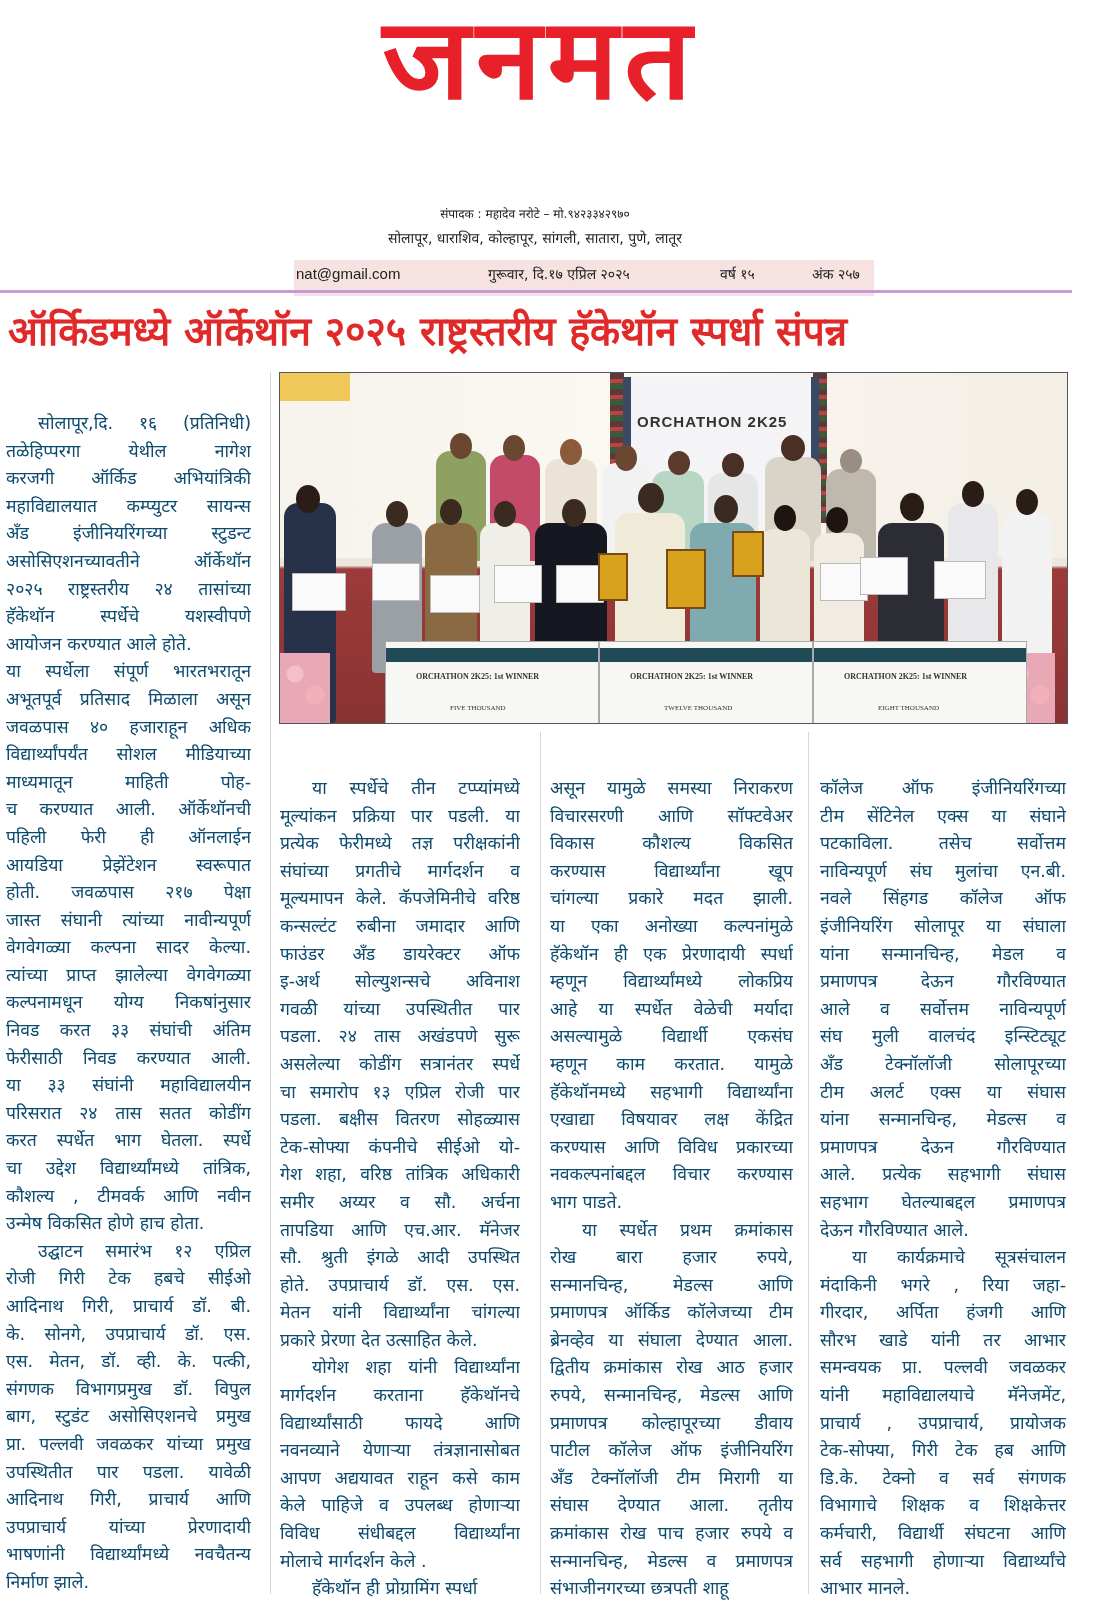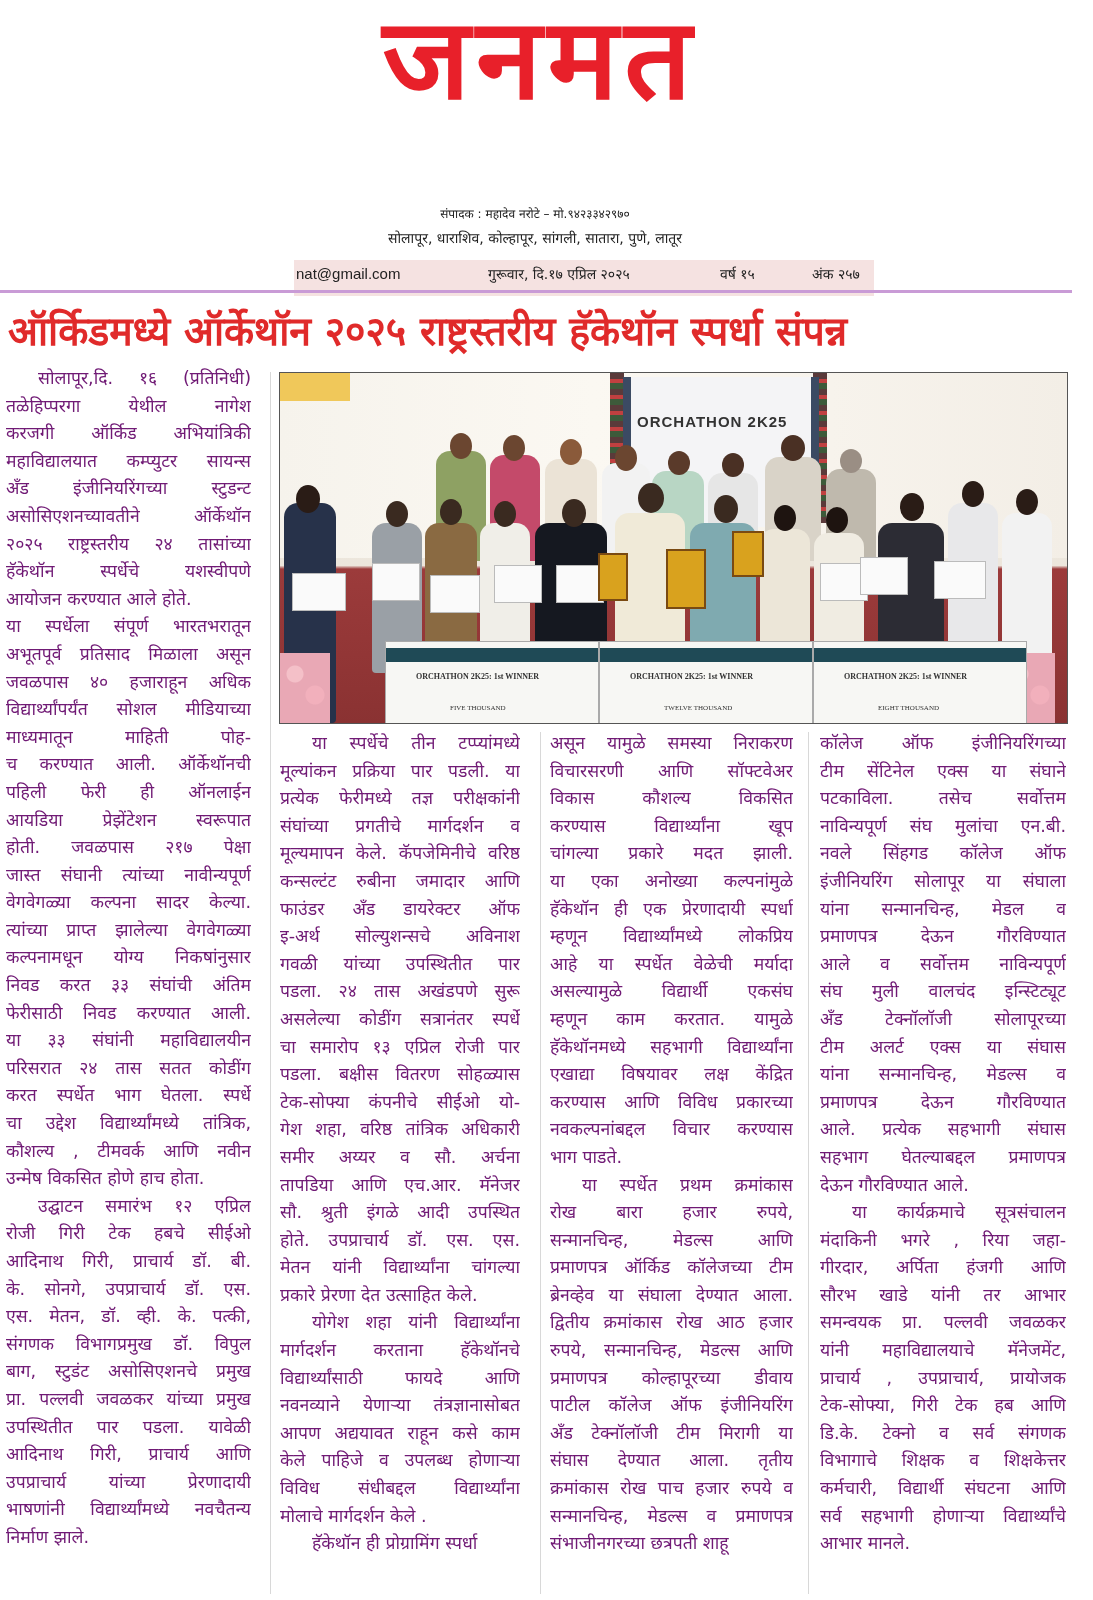--- a/index.html
+++ b/index.html
@@ -27,22 +27,22 @@
   .db-year { left:426px; }
   .db-issue { left:518px; }
   .rule { position:absolute; left:0; top:290px; width:1072px; height:3px; background:#c99bd6; }
 
   
   .headline { position:absolute; left:8px; top:302px; width:1060px; height:58px;
               color:#e02a2a; font-weight:bold; font-size:40px; line-height:58px;
               white-space:nowrap; letter-spacing:0px; transform:scaleX(0.98); transform-origin:left; }
 
   
-  .col { position:absolute; font-size:17.6px; line-height:27.6px; color:#701a75;
-         text-align:justify; text-align-last:justify; }
+  .col { position:absolute; font-size:17.6px; line-height:27.6px; color:#0c4a6e;
+         text-align:justify; text-align-last:justify;margin-top:45px; }
   .col .ln { display:block; height:27.6px; white-space:nowrap; overflow:hidden; }
   .col .ln.last { text-align-last:left; }
   .col .ln.indent { padding-left:32px; }
 
   .col1 { left:6px; top:365px; width:245px; }
   .col2 { left:280px; top:730px; width:240px; }
   .col3 { left:550px; top:730px; width:243px; }
   .col4 { left:820px; top:730px; width:246px; }
 
   .vrule { position:absolute; top:732px; width:1px; height:862px; background:#d8d8d8; }

